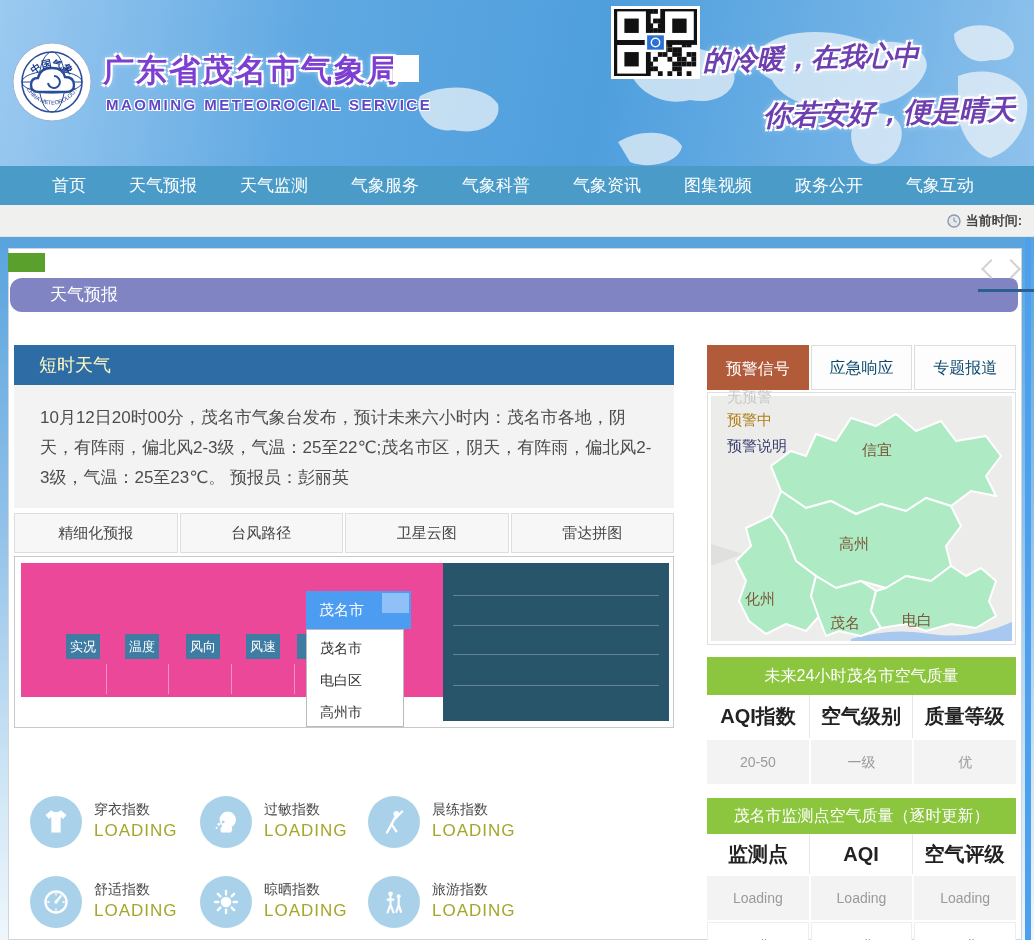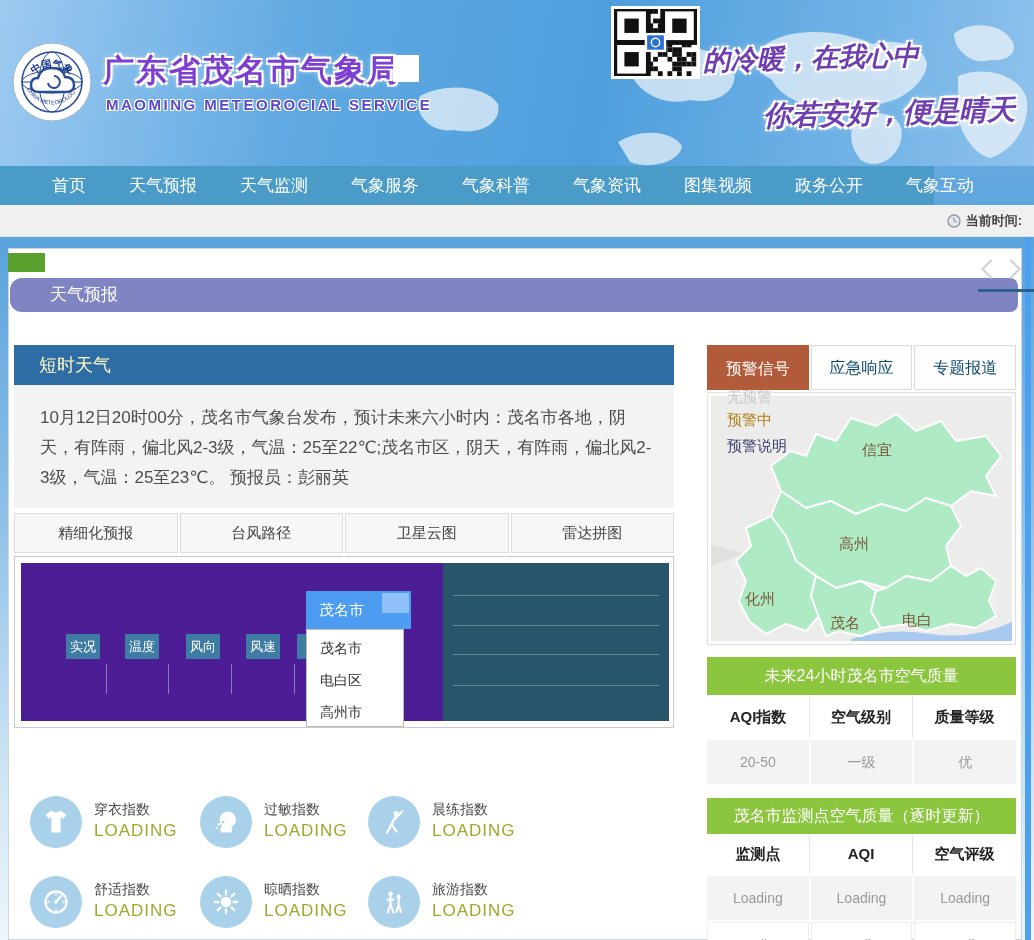--- a/index.html
+++ b/index.html
@@ -21,21 +21,21 @@
   .site-sub { left:106px; top:96px; font-size:15px; font-weight:bold; letter-spacing:2.5px; color:#5f48c8; white-space:nowrap;
     text-shadow:-1px -1px 0 #fff,1px -1px 0 #fff,-1px 1px 0 #fff,1px 1px 0 #fff; }
   .qr { left:611px; top:6px; width:89px; height:73px; background:#fff; padding:3px; }
   .qr svg { width:100%; height:100%; display:block; }
   .slogan { color:#6d3fb0; font-weight:bold; white-space:nowrap; transform:rotate(-1.5deg); font-style:italic;
     text-shadow:-2px -2px 0 #fff,2px -2px 0 #fff,-2px 2px 0 #fff,2px 2px 0 #fff,0 0 7px #fff; }
   .slogan1 { left:703px; top:40px; font-size:27px; }
   .slogan2 { left:763px; top:94px; font-size:28px; }
 
   
-  .nav { left:0; top:166px; width:934px; height:39px; background:#4a9bc8; display:flex; align-items:flex-start; padding-left:52px; }
+  .nav { left:0; top:166px; width:1034px; height:39px; background:#4a9bc8; display:flex; align-items:flex-start; padding-left:52px; }
   .nav-item { color:#fff; font-size:17px; margin-right:43px; line-height:39px; white-space:nowrap; cursor:pointer; }
 
   
   .timebar { left:0; top:205px; width:1034px; height:32px; background:#f0f0ee; border-bottom:1px solid #e2e2e0;
     display:flex; align-items:center; justify-content:flex-end; padding-right:12px; }
   .timebar .lbl { font-size:13px; font-weight:bold; color:#444; margin-left:5px; }
 
   
   .card { left:8px; top:248px; width:1014px; height:692px; background:#fff; border:1px solid #ccd6e0; }
   .green-marker { left:8px; top:253px; width:37px; height:19px; background:#5aa02c; z-index:3; }
@@ -51,21 +51,21 @@
   .sec-head span { display:block; padding-left:25px; line-height:40px; color:#fef9c3; font-size:18px; }
   .head-short { left:14px; top:345px; }
   .forecast { left:14px; top:385px; width:660px; height:123px; background:#f3f3f3; }
   .forecast p { margin:18px 22px 0 26px; font-size:17px; line-height:30px; color:#4d4d4d; }
 
   .wtabs { left:14px; top:513px; width:660px; height:40px; display:flex; gap:2px; }
   .wtab { flex:1; text-align:center; line-height:38px; font-size:15px; background:#f7f7f7; border:1px solid #ddd; color:#444; cursor:pointer; white-space:nowrap; }
   .wtab.active { background:#b25a3a; border:1px solid #b25a3a; color:#fff; line-height:40px; }
 
   .widget { left:14px; top:556px; width:660px; height:172px; background:#fff; border:1px solid #c9c9c9; }
-  .w-light { left:6px; top:6px; width:422px; height:158px; background:#4c1d95; }
+  .w-light { left:6px; top:6px; width:422px; height:134px; background:#ec4899; }
   .w-dark  { left:428px; top:6px; width:226px; height:158px; background:#29556a; }
   .w-line { left:10px; width:206px; height:1px; background:rgba(255,255,255,0.28); }
   .w-btn { top:71px; width:34px; height:25px; background:#3f7ca3; color:#fff; font-size:13px; text-align:center; line-height:25px; cursor:pointer; }
   .w-tick { top:101px; width:1px; height:30px; background:rgba(255,255,255,0.4); }
   .dd-sel { left:291px; top:34px; width:105px; height:38px; background:#4c9cf2; z-index:6; cursor:pointer; }
   .dd-sel .txt { display:block; padding-left:13px; line-height:38px; color:#fff; font-size:15px; }
   .dd-arrow { position:absolute; right:2px; top:2px; width:27px; height:20px; background:#8fc0f8; }
   .dd-list { left:291px; top:72px; width:98px; height:98px; background:#fff; border:1px solid #bbb; z-index:6; overflow:hidden; padding-top:2px; }
   .dd-opt { height:32px; line-height:32px; padding-left:13px; font-size:14px; color:#333; cursor:pointer; }
 
@@ -87,21 +87,21 @@
   .legend-item { z-index:2; font-size:15px; white-space:nowrap; }
   .lg1 { left:727px; top:388px; color:#c8c8c8; }
   .lg2 { left:727px; top:411px; color:#b07d15; }
   .lg3 { left:727px; top:437px; color:#383b6e; }
 
   .g-head { left:707px; width:309px; background:#8cc63f; color:#fff; text-align:center; }
   .g-air { top:657px; height:38px; font-size:16px; line-height:38px; }
   .g-sta { top:798px; height:36px; font-size:16px; line-height:36px; }
 
   .tbl-h { left:707px; width:309px; display:grid; grid-template-columns:1fr 1fr 1fr; }
-  .tbl-h div { text-align:center; font-weight:bold; font-size:15px; color:#222; border-right:1px solid #e6e6e6; }
+  .tbl-h div { text-align:center; font-weight:bold; font-size:20px; color:#222; border-right:1px solid #e6e6e6; }
   .tbl-h div:last-child { border-right:none; }
   .tbl-r { left:707px; width:309px; display:grid; grid-template-columns:1fr 1fr 1fr; column-gap:2px; }
   .tbl-r div { text-align:center; font-size:14px; color:#9a9a9a; background:#f3f3f3; }
   .tbl-r.white div { background:#fff; border:1px solid #eee; }
   .air-h { top:695px; height:43px; } .air-h div { line-height:43px; }
   .air-r { top:740px; height:44px; } .air-r div { line-height:44px; }
   .sta-h { top:834px; height:40px; } .sta-h div { line-height:40px; }
   .sta-r1 { top:876px; height:44px; } .sta-r1 div { line-height:44px; }
   .sta-r2 { top:922px; height:44px; } .sta-r2 div { line-height:44px; }
 

